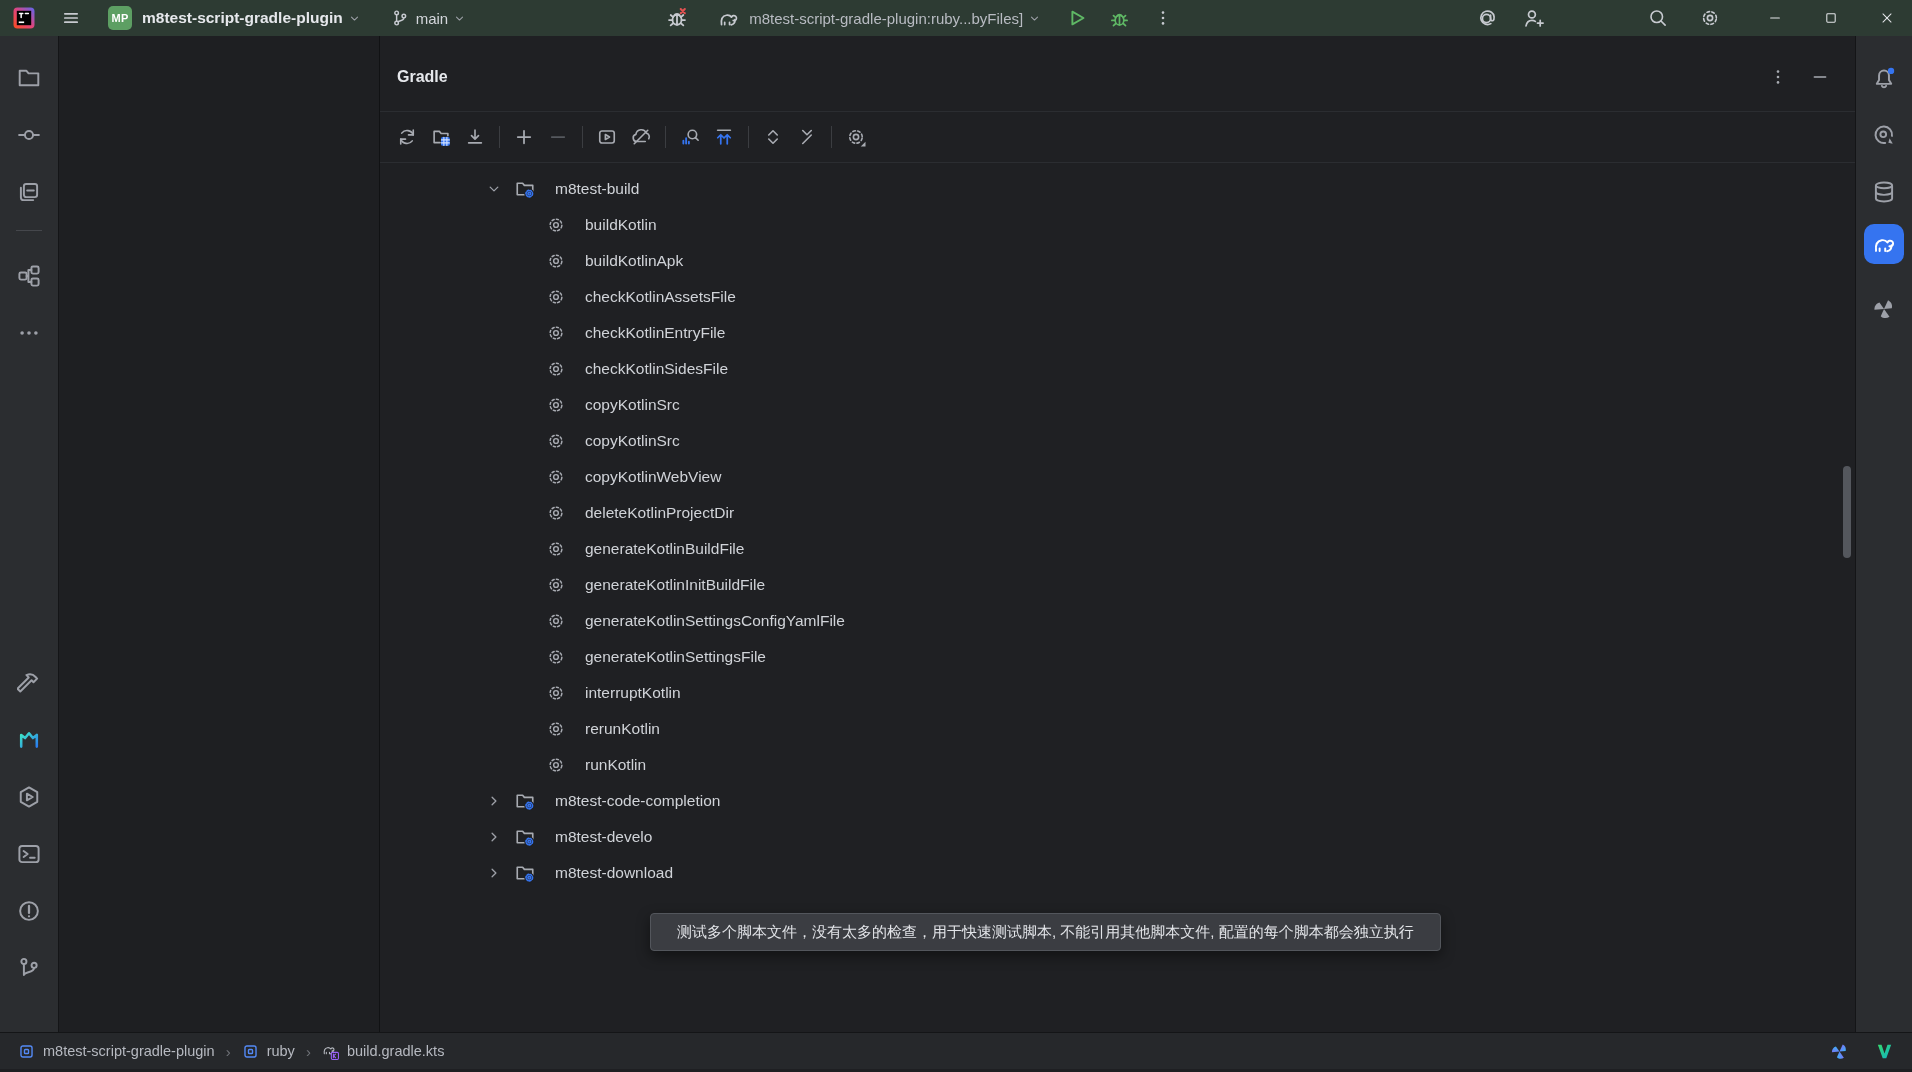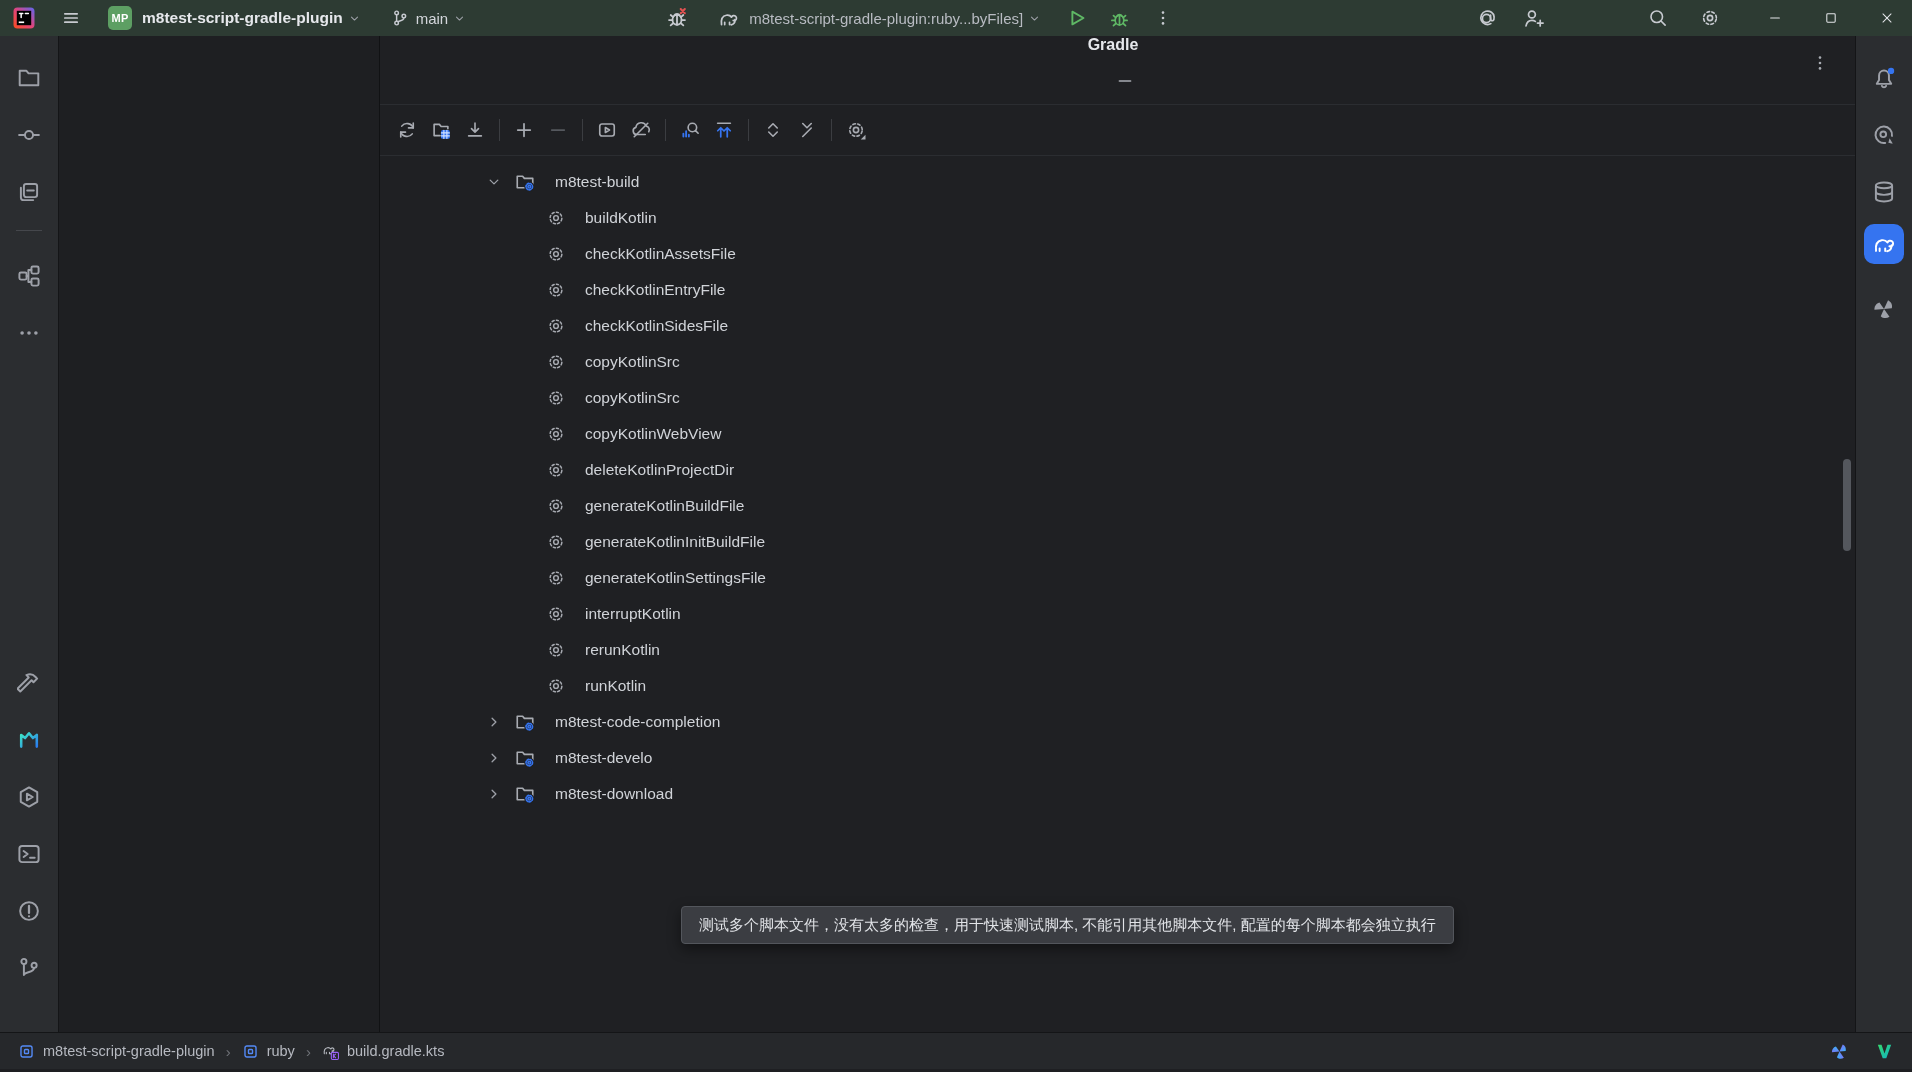--- a/index.html
+++ b/index.html
@@ -33,41 +33,41 @@
   .rdiv{width:26px;height:1px;background:#45474c;margin-top:26px;}
   .rail-bottom{margin-top:auto;display:flex;flex-direction:column;align-items:center;margin-bottom:52px;}
   .rail-bottom .ricon{margin-top:33px;}
   .rail-bottom .ricon.first{margin-top:0;}
   .toolbtn-sel{width:40px;height:40px;border-radius:10px;background:#3574f0;color:#fff;
     display:flex;align-items:center;justify-content:center;margin-top:20px;}
   .toolbtn-sel svg{width:24px;height:24px;}
   .left-empty{width:320px;flex:none;background:#1e1f22;border-right:1px solid #111214;}
   
   .gradle{flex:1;display:flex;flex-direction:column;position:relative;background:#1f2023;}
-  .gradle-header{height:68px;display:flex;align-items:center;padding:0 26px 0 17px;border-bottom:1px solid #2b2d31;flex-direction:column;}
+  .gradle-header{height:68px;display:flex;align-items:center;padding:7px 26px 0 17px;border-bottom:1px solid #2b2d31;}
   .gradle-title{font-size:16px;font-weight:700;color:#e6e8ec;}
   .ghico{width:18px;height:18px;color:#a8abb2;}
   .gradle-toolbar{height:50px;display:flex;align-items:center;padding-left:10px;border-bottom:1px solid #2b2d31;flex:none;}
   .tbtn{width:30px;height:28px;border-radius:4px;color:#a8abb2;display:flex;align-items:center;justify-content:center;margin:0 2px;}
   .tbtn svg{width:20px;height:20px;}
   .tbtn.disabled{color:#55585e;}
   .tsep{width:1px;height:22px;background:#3b3d41;margin:0 7px;}
   .gradle-body{flex:1;position:relative;padding-top:8px;overflow:hidden;}
   
   .row{height:36px;display:flex;align-items:center;color:#d0d3d8;font-size:15.5px;position:relative;}
   .row .chev{width:16px;height:16px;color:#9da0a8;flex:none;}
   .row .nico{width:20px;height:20px;color:#a8abb2;margin-left:13px;flex:none;}
   .row .nico.task{width:18px;height:18px;margin-left:0;}
   .row .lbl{margin-left:20px;white-space:nowrap;}
   .row.module{padding-left:106px;}
   .row.task{padding-left:167px;}
   .hlbox{position:absolute;left:150px;top:-6px;width:184px;height:40px;
     border:2px solid #e13c3c;border-radius:3px;pointer-events:none;}
   .cursor{position:absolute;left:255px;top:30px;width:15px;height:21px;z-index:8;}
-  .tooltip{position:absolute;left:301px;top:750px;height:36px;line-height:36px;padding:0 17px;
+  .tooltip{position:absolute;left:270px;top:750px;height:36px;line-height:36px;padding:0 26px;
     background:#3b3d42;border:1px solid #53565c;border-radius:4px;font-size:15px;color:#e2e4e8;
     white-space:nowrap;box-shadow:0 5px 14px rgba(0,0,0,.45);z-index:6;}
   .scrollthumb{position:absolute;right:4px;top:303px;width:8px;height:92px;background:#54575d;border-radius:4px;z-index:4;}
   
   .statusbar{height:36px;display:flex;align-items:center;background:#26282b;border-top:1px solid #141517;
     padding:0 18px;font-size:14.5px;color:#b6b9c0;}
   .crumb{display:flex;align-items:center;}
   .crumb .cico{width:17px;height:17px;margin-right:8px;flex:none;}
   .crumb-sep{color:#6e7177;margin:0 11px;font-size:15px;}
   .sb-right{margin-left:auto;display:flex;align-items:center;}
@@ -414,20 +414,29 @@
             </span>
             <span class="lbl">buildKotlin</span>
           </div>
           <div class="row task">
             <span class="nico task">
               <svg viewBox="0 0 16 16" width="100%" height="100%" fill="none" stroke="currentColor" stroke-width="1.3" stroke-linecap="round" stroke-linejoin="round">
                 <circle cx="8" cy="8" r="2.1"></circle>
                 <circle cx="8" cy="8" r="5.2" stroke-dasharray="2 1.9" transform="rotate(8 8 8)"></circle>
               </svg>
             </span>
+            <span class="lbl">buildKotlinApk</span>
+          </div>
+          <div class="row task">
+            <span class="nico task">
+              <svg viewBox="0 0 16 16" width="100%" height="100%" fill="none" stroke="currentColor" stroke-width="1.3" stroke-linecap="round" stroke-linejoin="round">
+                <circle cx="8" cy="8" r="2.1"></circle>
+                <circle cx="8" cy="8" r="5.2" stroke-dasharray="2 1.9" transform="rotate(8 8 8)"></circle>
+              </svg>
+            </span>
             <span class="lbl">checkKotlinAssetsFile</span>
           </div>
           <div class="row task">
             <span class="nico task">
               <svg viewBox="0 0 16 16" width="100%" height="100%" fill="none" stroke="currentColor" stroke-width="1.3" stroke-linecap="round" stroke-linejoin="round">
                 <circle cx="8" cy="8" r="2.1"></circle>
                 <circle cx="8" cy="8" r="5.2" stroke-dasharray="2 1.9" transform="rotate(8 8 8)"></circle>
               </svg>
             </span>
             <span class="lbl">checkKotlinEntryFile</span>
@@ -487,20 +496,29 @@
             <span class="lbl">generateKotlinBuildFile</span>
           </div>
           <div class="row task">
             <span class="nico task">
               <svg viewBox="0 0 16 16" width="100%" height="100%" fill="none" stroke="currentColor" stroke-width="1.3" stroke-linecap="round" stroke-linejoin="round">
                 <circle cx="8" cy="8" r="2.1"></circle>
                 <circle cx="8" cy="8" r="5.2" stroke-dasharray="2 1.9" transform="rotate(8 8 8)"></circle>
               </svg>
             </span>
             <span class="lbl">generateKotlinInitBuildFile</span>
+          </div>
+          <div class="row task">
+            <span class="nico task">
+              <svg viewBox="0 0 16 16" width="100%" height="100%" fill="none" stroke="currentColor" stroke-width="1.3" stroke-linecap="round" stroke-linejoin="round">
+                <circle cx="8" cy="8" r="2.1"></circle>
+                <circle cx="8" cy="8" r="5.2" stroke-dasharray="2 1.9" transform="rotate(8 8 8)"></circle>
+              </svg>
+            </span>
+            <span class="lbl">generateKotlinSettingsConfigYamlFile</span>
           </div>
           <div class="row task">
             <span class="nico task">
               <svg viewBox="0 0 16 16" width="100%" height="100%" fill="none" stroke="currentColor" stroke-width="1.3" stroke-linecap="round" stroke-linejoin="round">
                 <circle cx="8" cy="8" r="2.1"></circle>
                 <circle cx="8" cy="8" r="5.2" stroke-dasharray="2 1.9" transform="rotate(8 8 8)"></circle>
               </svg>
             </span>
             <span class="lbl">generateKotlinSettingsFile</span>
           </div>

